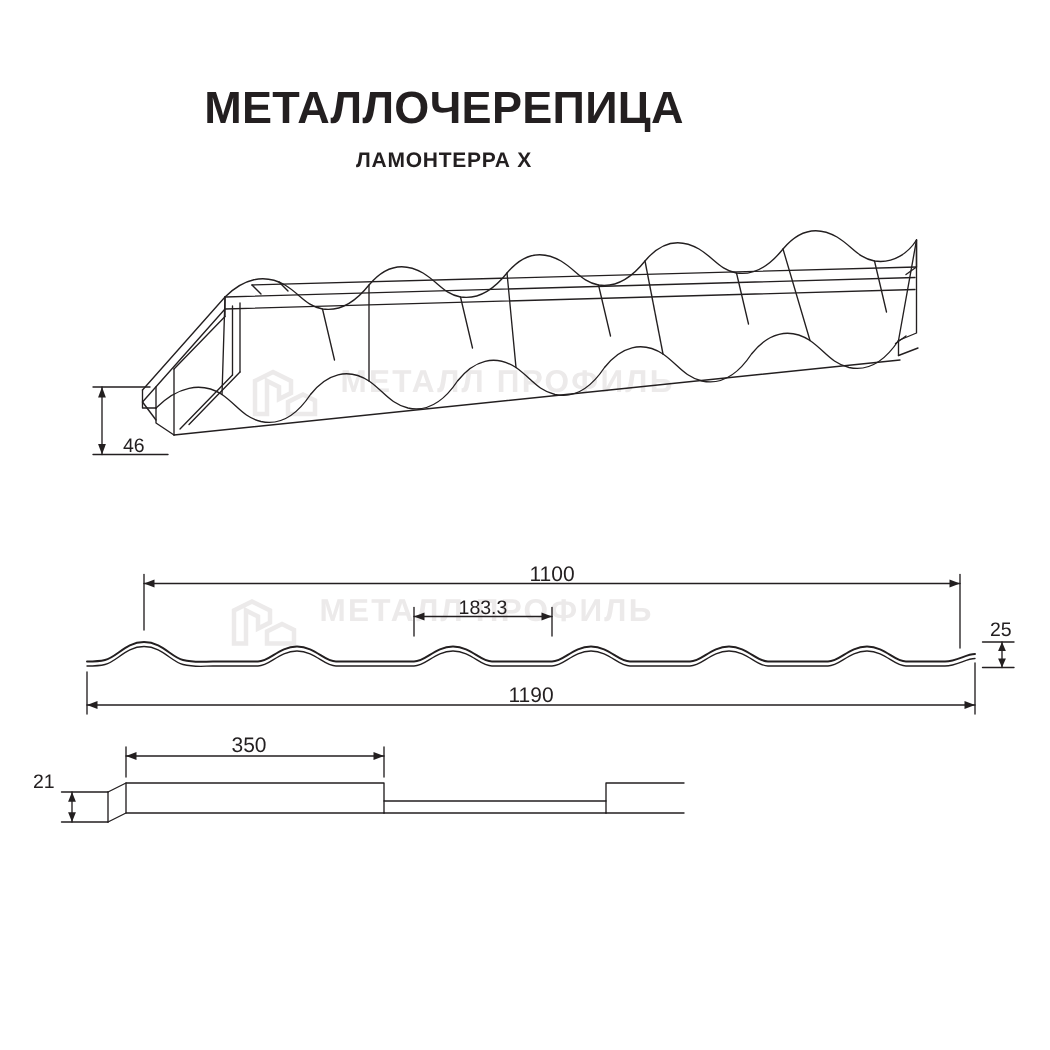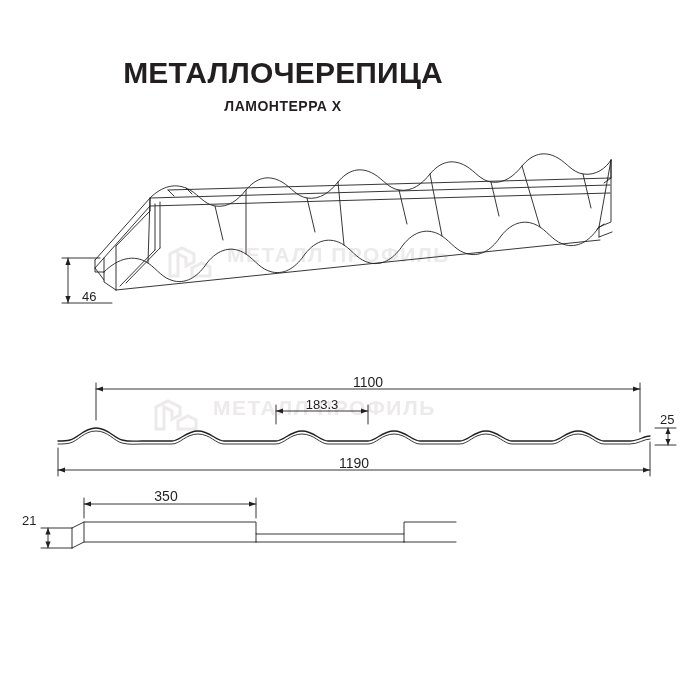--- a/index.html
+++ b/index.html
@@ -13,21 +13,21 @@
   }
   #page {
     position: relative;
     width: 700px;
     height: 700px;
     overflow: hidden;
     background: #ffffff;
   }
   #title-block {
     position: absolute;
-    left: 3px;
+    left: 16px;
     top: 56px;
     width: 560px;
     text-align: center;
   }
   #main-title {
     font-size: 30px;
     font-weight: bold;
     letter-spacing: 0.2px;
     line-height: 34px;
     color: #231f20;

